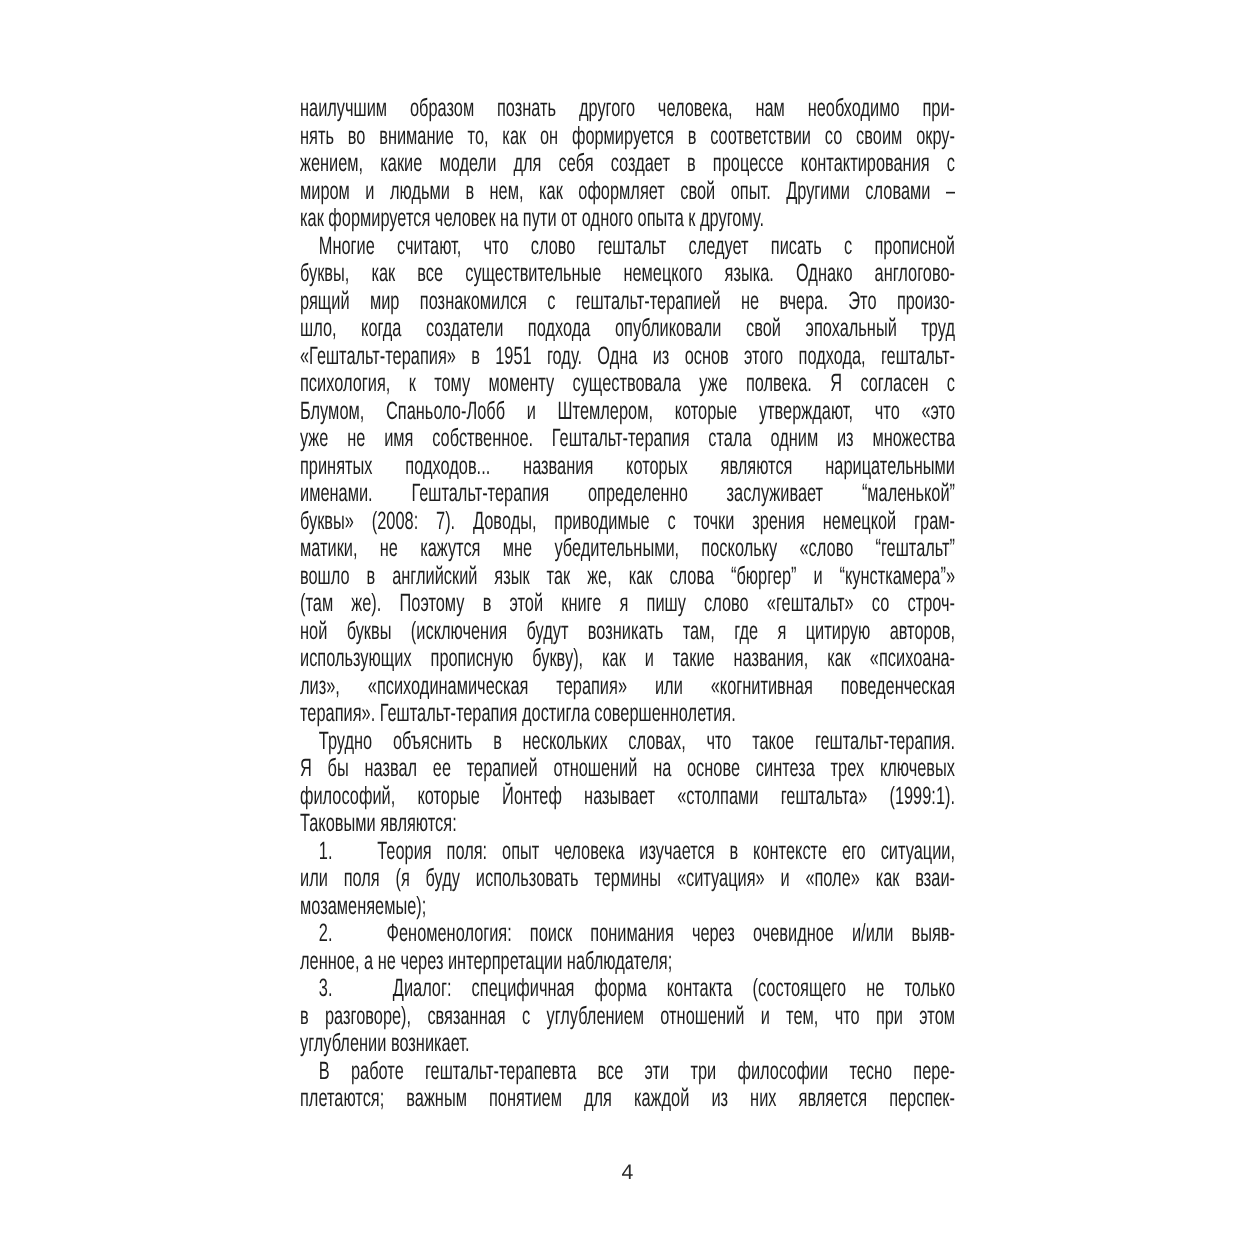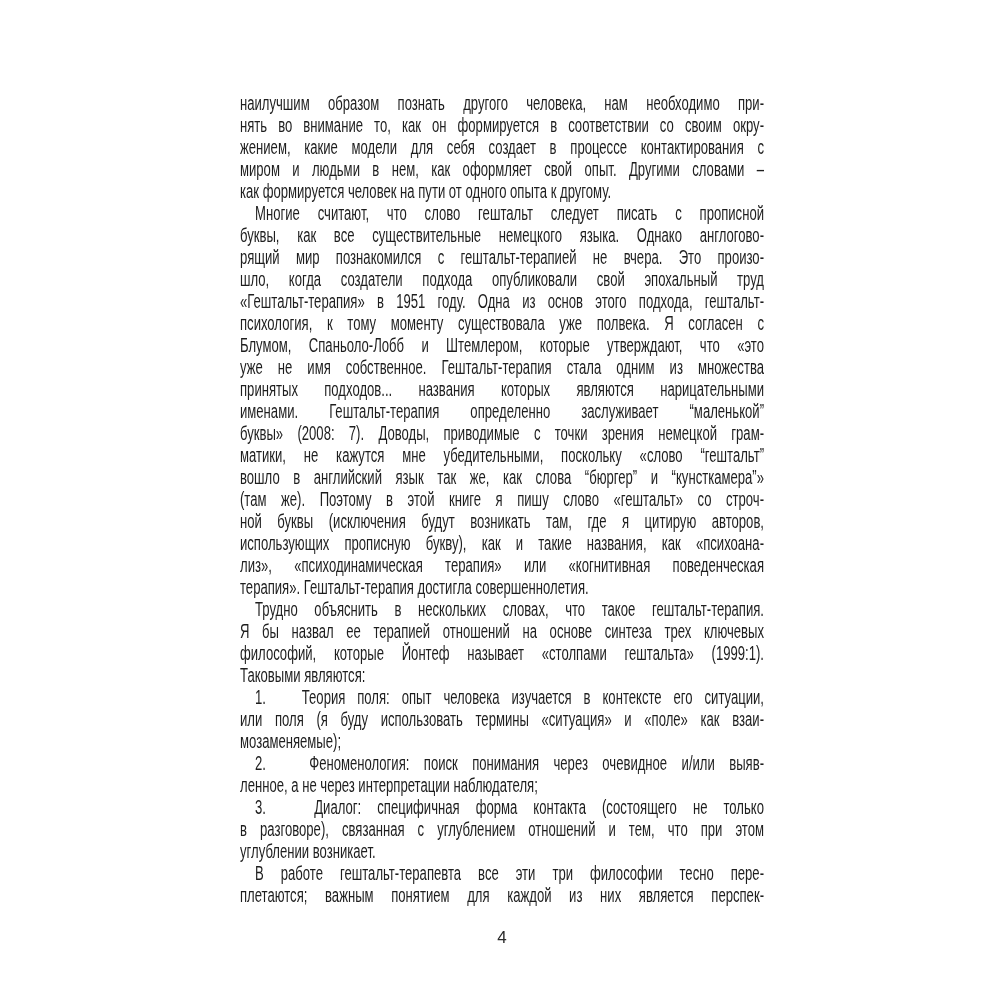--- a/index.html
+++ b/index.html
@@ -11,21 +11,21 @@
     position: relative;
     width: 1000px;
     height: 1000px;
     background: #ffffff;
     overflow: hidden;
     font-family: "Liberation Sans", sans-serif;
   }
   .text-block {
     position: absolute;
     left: 240px;
-    top: 92px;
+    top: 76px;
     width: 524px;
   }
   .scale-inner {
     width: 800px;
     transform: scaleX(0.655);
     transform-origin: 0 0;
     font-size: 20px;
     line-height: 22px;
     color: #1e1e1e;
     letter-spacing: 0;

